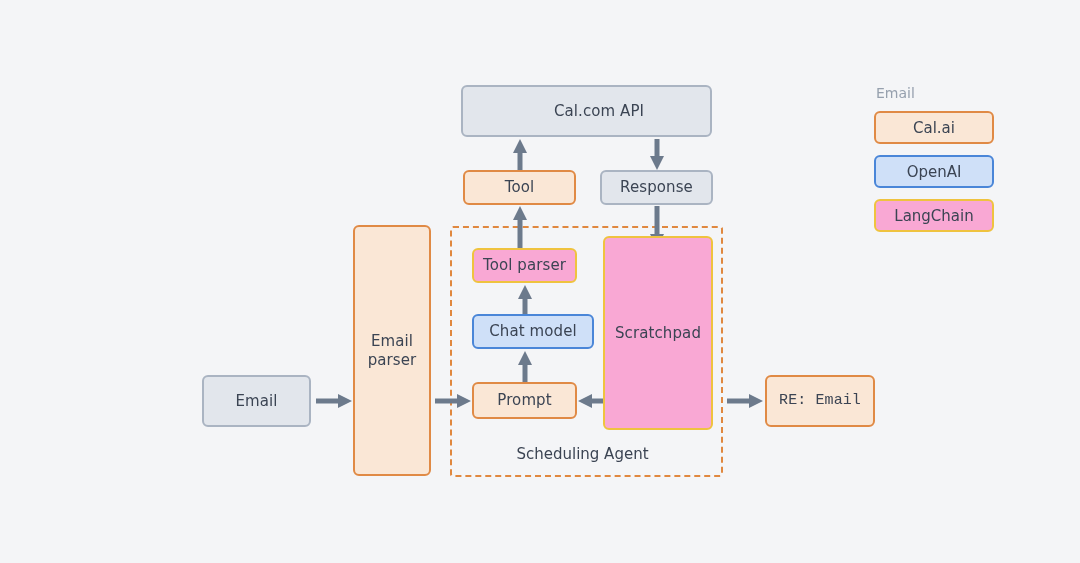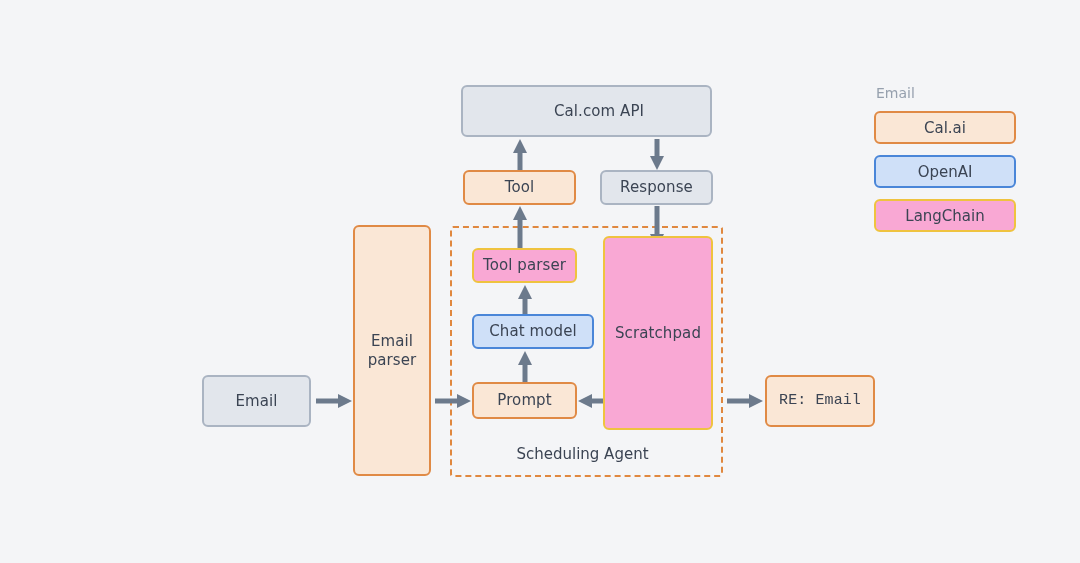--- a/index.html
+++ b/index.html
@@ -64,21 +64,21 @@
   
   #legend { position: absolute; left: 874px; top: 85px; width: 142px; z-index: 4; }
   .legend-title {
     font-size: 14px;
     color: #96a0ae;
     margin-bottom: 10px;
     padding-left: 2px;
   }
   .legend-item {
     height: 33px;
-    width: 142px;
+    width: 120px;
     margin-bottom: 11px;
     border-radius: 6px;
     border-width: 2px;
     border-style: solid;
     display: flex;
     align-items: center;
     justify-content: center;
     font-size: 15px;
     color: #3b4453;
   }

